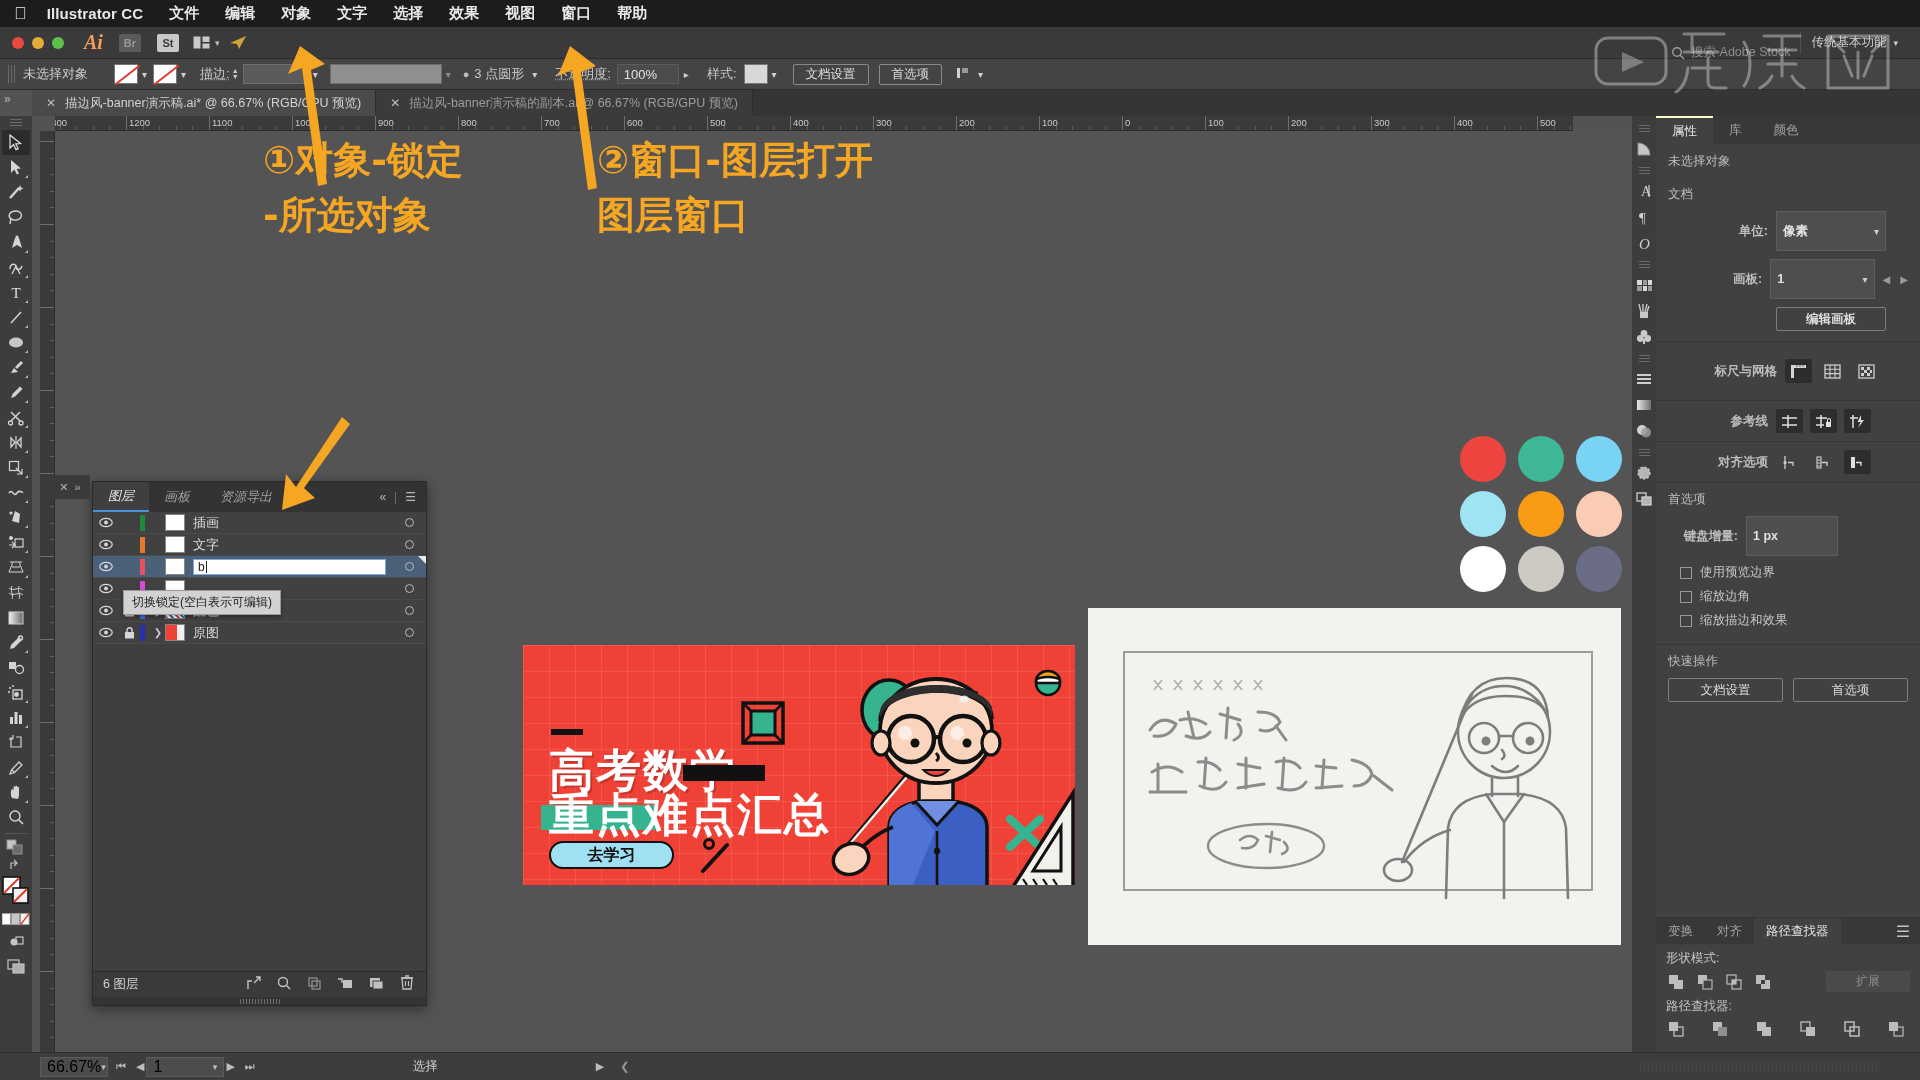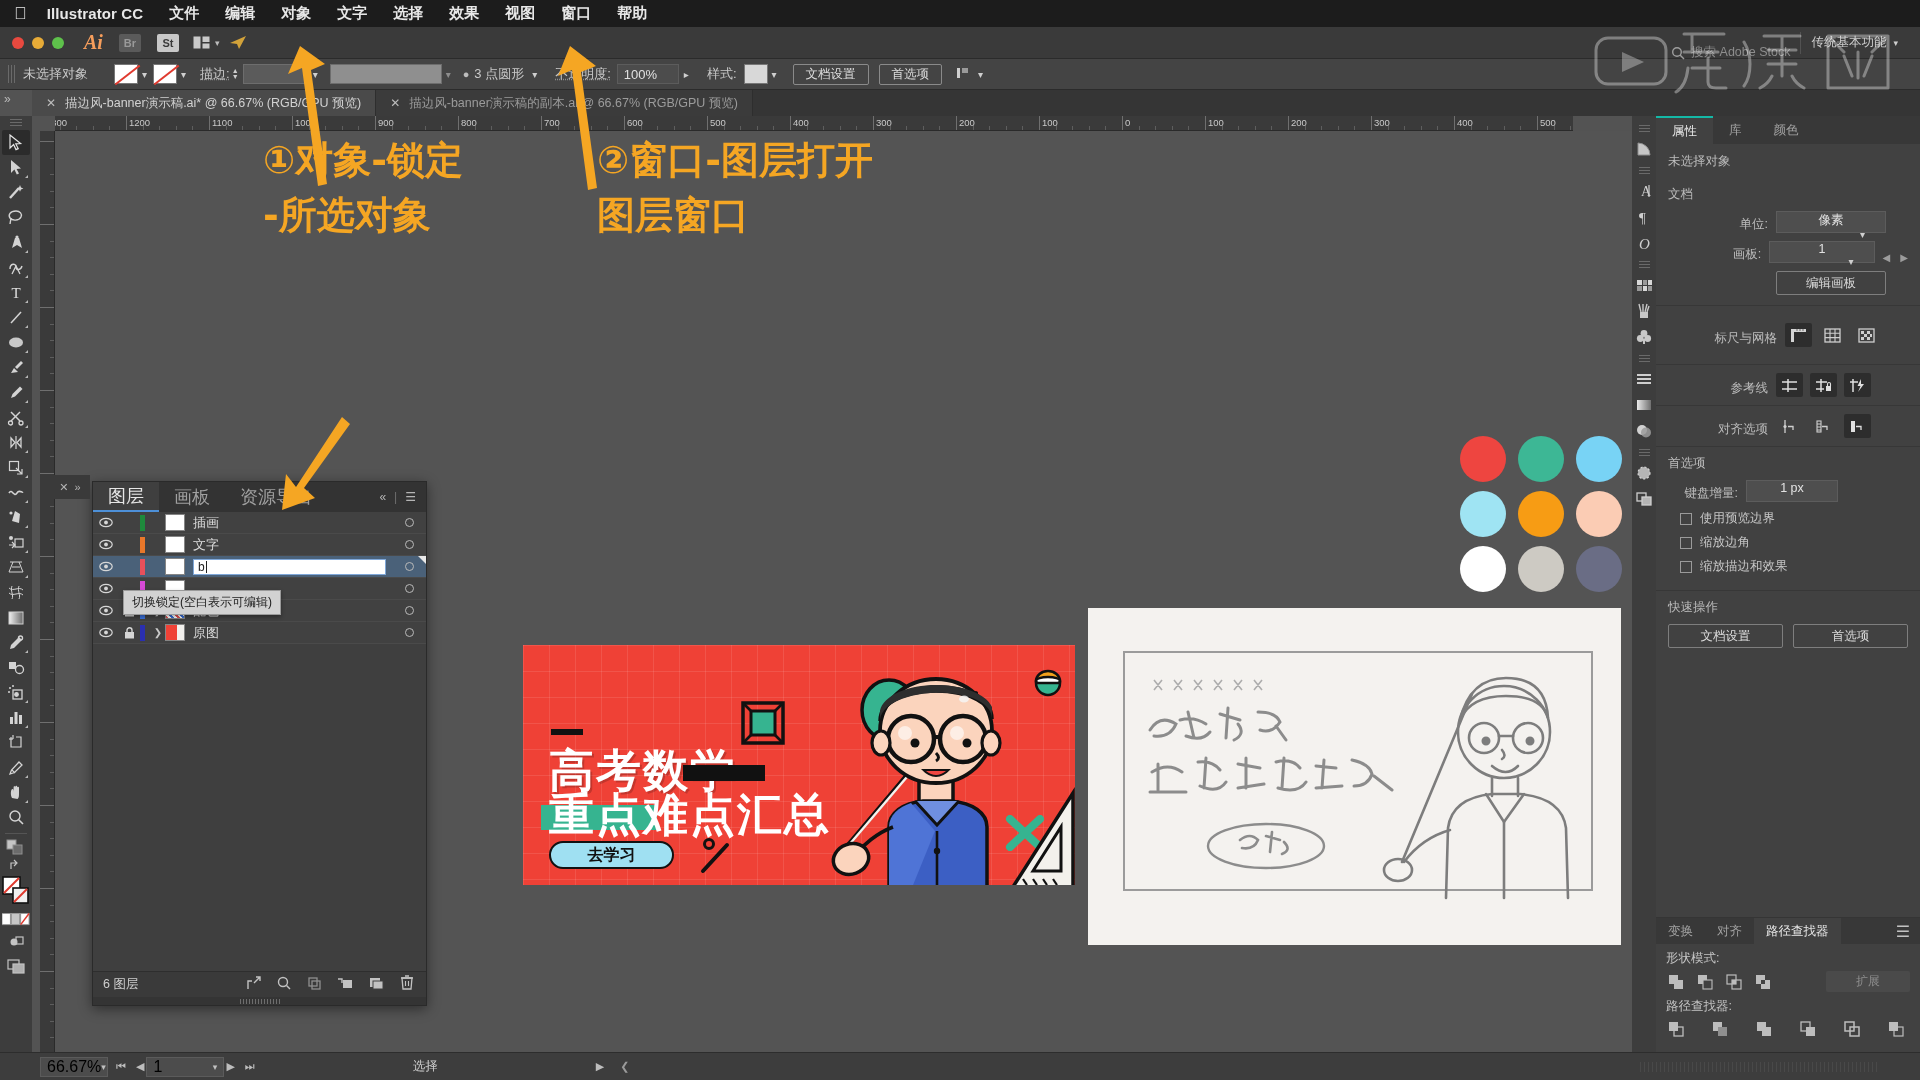--- a/index.html
+++ b/index.html
@@ -117,21 +117,21 @@
   .swcircles{position:absolute;left:1405px;top:305px;display:grid;grid-template-columns:repeat(3,58px);
     grid-template-rows:repeat(3,55px);}
   .swc{width:46px;height:46px;border-radius:50%;}
 
   
   .layers{position:absolute;left:92px;top:481px;width:335px;height:525px;background:#3a3a3a;
     border:1px solid #2a2a2a;box-shadow:0 3px 12px rgba(0,0,0,.45);z-index:33;display:flex;flex-direction:column;}
   .lp-float-tab{position:absolute;left:50px;top:475px;width:40px;height:24px;background:#3a3a3a;z-index:34;
     display:flex;align-items:center;justify-content:center;gap:6px;color:#b4b4b4;font-size:11px;}
   .lp-tabs{height:30px;display:flex;align-items:stretch;background:#333;}
-  .lp-tab{display:flex;align-items:center;padding:0 15px;font-size:18px;color:#a0a0a0;background:#333;}
+  .lp-tab{display:flex;align-items:center;padding:0 15px;font-size:13px;color:#a0a0a0;background:#333;font-style:italic;}
   .lp-tab.active{background:#3f3f3f;color:#e6e6e6;border-bottom:2px solid #4d90d8;}
   .lp-tab-right{margin-left:auto;display:flex;align-items:center;gap:8px;padding:0 10px;color:#b5b5b5;font-size:12px;}
   .lp-body{flex:1;background:#3f3f3f;overflow:hidden;position:relative;}
   .lrow{height:22px;display:flex;align-items:center;border-bottom:1px solid #4a4a4a;background:#414141;position:relative;}
   .lrow.selected{background:#4a6179;}
   .l-eye{width:25px;display:flex;justify-content:center;color:#cdcdcd;}
   .l-lock{width:22px;display:flex;justify-content:center;color:#cdcdcd;}
   .l-colorbar{width:5px;height:16px;margin-right:6px;}
   .l-disc{width:14px;display:flex;justify-content:center;color:#c9c9c9;font-size:10px;}
   .l-thumb{width:20px;height:17px;background:#fff;border:1px solid #858585;margin-right:8px;}
@@ -153,28 +153,28 @@
   .dockrail{position:absolute;right:264px;top:116px;width:24px;bottom:28px;background:#3d3d3d;z-index:22;
     display:flex;flex-direction:column;align-items:center;padding-top:4px;}
   .drgrip{width:11px;height:7px;background:repeating-linear-gradient(to bottom,#6a6a6a 0 1px,transparent 1px 3px);margin:5px 0 4px;}
   .dricon{width:22px;height:26px;display:flex;align-items:center;justify-content:center;color:#c6c6c6;}
 
   
   .rpanel{position:absolute;right:0;top:116px;width:264px;bottom:28px;background:#414141;z-index:21;
     display:flex;flex-direction:column;}
   .rp-tabs{height:28px;display:flex;background:#383838;}
   .rp-tab{padding:0 16px;display:flex;align-items:center;font-size:12.5px;color:#a3a3a3;}
-  .rp-tab.active{background:#414141;color:#e8e8e8;border-top:2px solid #14b8a6;}
+  .rp-tab.active{background:#414141;color:#e8e8e8;border-top:2px solid #fef9c3;}
   .rp-sec{padding:8px 12px;border-bottom:1px solid #373737;}
   .rp-noselect{color:#bdbdbd;font-size:12.5px;padding:9px 12px 8px;}
   .rp-title{color:#bdbdbd;font-size:12.5px;margin-bottom:8px;}
-  .rp-row{display:flex;align-items:flex-end;margin-bottom:8px;}
+  .rp-row{display:flex;align-items:center;margin-bottom:8px;font-weight:bold;}
   .rp-lab{color:#bdbdbd;font-size:12.5px;text-align:right;width:108px;padding-right:8px;}
-  .rp-field{height:22px;background:#4e4e4e;border:1px solid #5c5c5c;color:#e2e2e2;font-size:12.5px;
-    display:flex;align-items:center;padding:0 20px;min-width:92px;flex-direction:column;}
+  .rp-field{height:40px;background:#4e4e4e;border:1px solid #5c5c5c;color:#e2e2e2;font-size:12.5px;
+    display:flex;align-items:center;padding:0 6px;min-width:92px;}
   .rp-field .cv{margin-left:auto;color:#cfcfcf;font-size:10px;}
   .rp-btn{height:24px;border:1px solid #7e7e7e;border-radius:2px;color:#dcdcdc;font-size:12.5px;
     display:flex;align-items:center;justify-content:center;background:transparent;}
   .rp-iconbox{width:27px;height:24px;border-radius:2px;display:flex;align-items:center;justify-content:center;
     color:#cfcfcf;margin-right:7px;}
   .rp-iconbox.on{background:#2d2d2d;}
   .rp-check{display:flex;align-items:center;gap:8px;color:#c6c6c6;font-size:12.5px;margin:0 0 7px 12px;}
   .cbox{width:12px;height:12px;border:1px solid #9a9a9a;background:transparent;}
   .rp-spacer{flex:1;}
 

